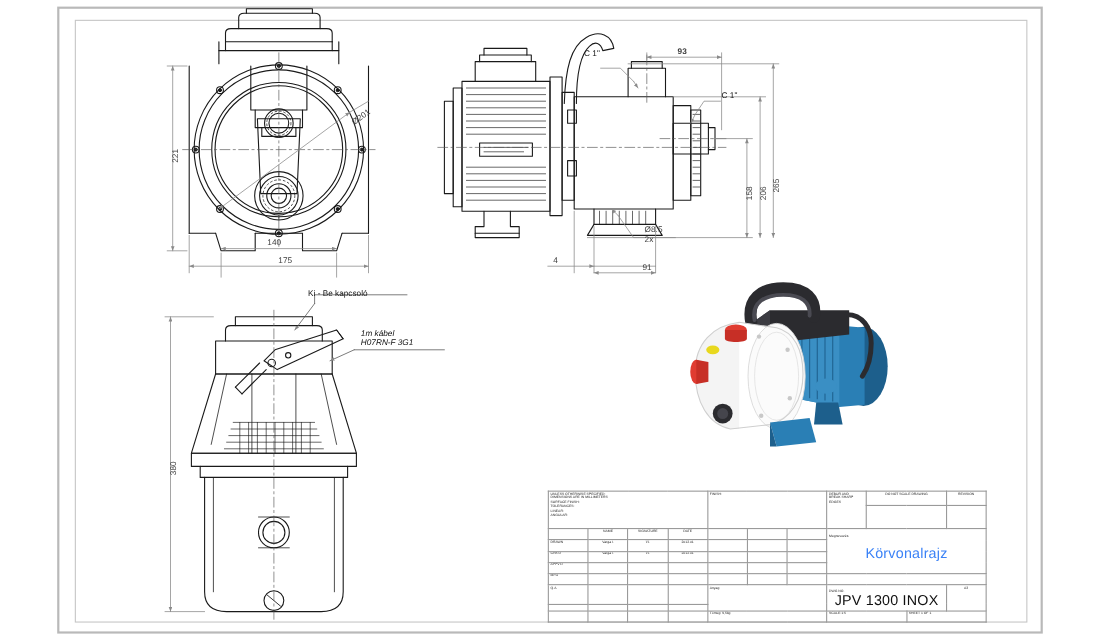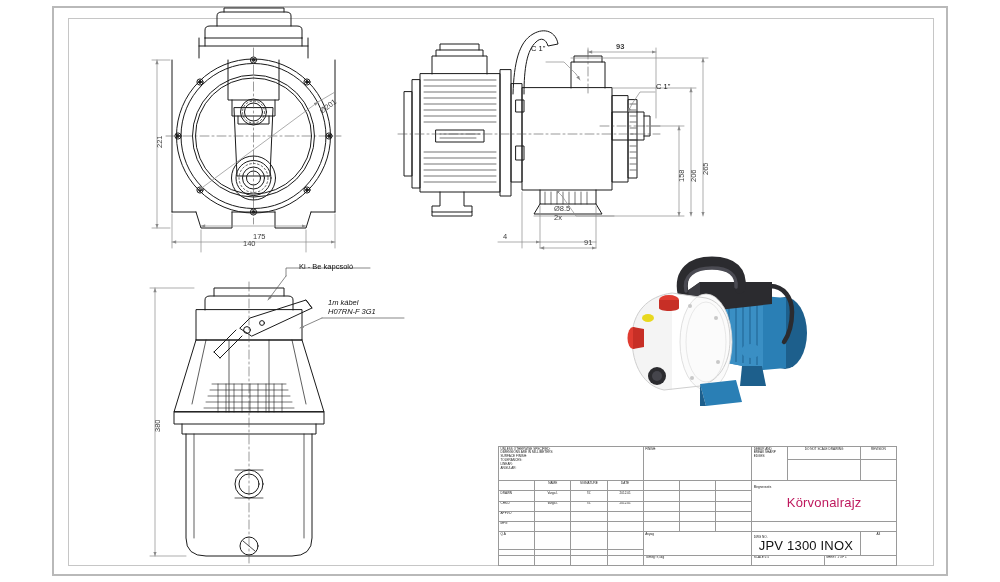--- a/index.html
+++ b/index.html
@@ -53,21 +53,21 @@
     padding: 0.5px 1.5px;
     vertical-align: top;
     overflow: hidden;
     white-space: pre-line;
   }
   .tb-mid { vertical-align: middle; }
   .tb-big-title {
     font-size: 13px !important;
     text-align: center;
     vertical-align: middle;
-    color: #be185d;
+    color: #3b82f6;
     letter-spacing: 0.2px;
   }
   .tb-dwgno {
     font-size: 13px !important;
     text-align: center;
     vertical-align: middle;
     color: #111;
     letter-spacing: 0.2px;
   }
   .tb-lbl { font-size: 3px; color: #222; }
@@ -440,36 +440,36 @@
       <ellipse cx="657" cy="376" rx="9" ry="9" fill="#2b2b2f"></ellipse>
       <ellipse cx="657" cy="376" rx="5" ry="5" fill="#45454c"></ellipse>
 
       <path d="M700,384 L736,380 L742,402 L706,406 Z" fill="#2a7fb5"></path>
       <path d="M700,384 L706,406 L700,406 Z" fill="#1d5f8c"></path>
     </g>
   </svg>
 
   <div class="dim vert" style="left:155px; top:148px;">221</div>
   <div class="dim" style="left:318px; top:108px; transform:rotate(-36deg); transform-origin:left top;">Ø201</div>
-  <div class="dim" style="left:243px; top:216px;margin-top:23px;">140</div>
+  <div class="dim" style="left:243px; top:216px;">140</div>
   <div class="dim" style="left:253px; top:232px;">175</div>
 
   <div class="dim" style="left:616px; top:42px;font-weight:bold;">93</div>
   <div class="dim vert" style="left:677px; top:182px;">158</div>
   <div class="dim vert" style="left:689px; top:182px;">206</div>
   <div class="dim vert" style="left:701px; top:175px;">265</div>
   <div class="dim" style="left:503px; top:232px;">4</div>
   <div class="dim" style="left:584px; top:238px;">91</div>
-  <div class="dim" style="left:554px; top:205px; line-height:1.15; white-space:pre-line;">Ø8.5
+  <div class="dim" style="left:586px; top:205px; line-height:1.15; white-space:pre-line;">Ø8.5
 2x</div>
 
   <div class="note" style="left:531px; top:44px;">C 1"</div>
   <div class="note" style="left:656px; top:82px;">C 1"</div>
 
-  <div class="note" style="left:299px; top:262px;">Ki - Be kapcsoló</div>
+  <div class="note" style="left:280px; top:262px;">Ki - Be kapcsoló</div>
   <div class="note" style="left:328px; top:298px;font-style:italic;">1m kábel
 H07RN-F 3G1</div>
 
   <div class="dim vert" style="left:153px; top:432px;">380</div>
 
   <div id="title-block">
     <table>
       <tbody>
           <tr>
         <td colspan="4" rowspan="2" class="tb-lbl">UNLESS OTHERWISE SPECIFIED:

